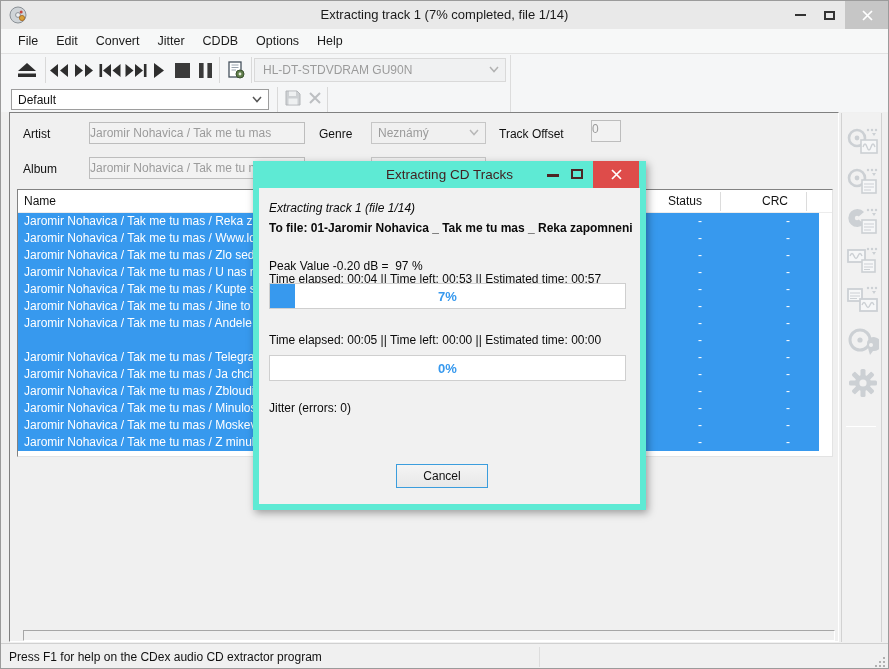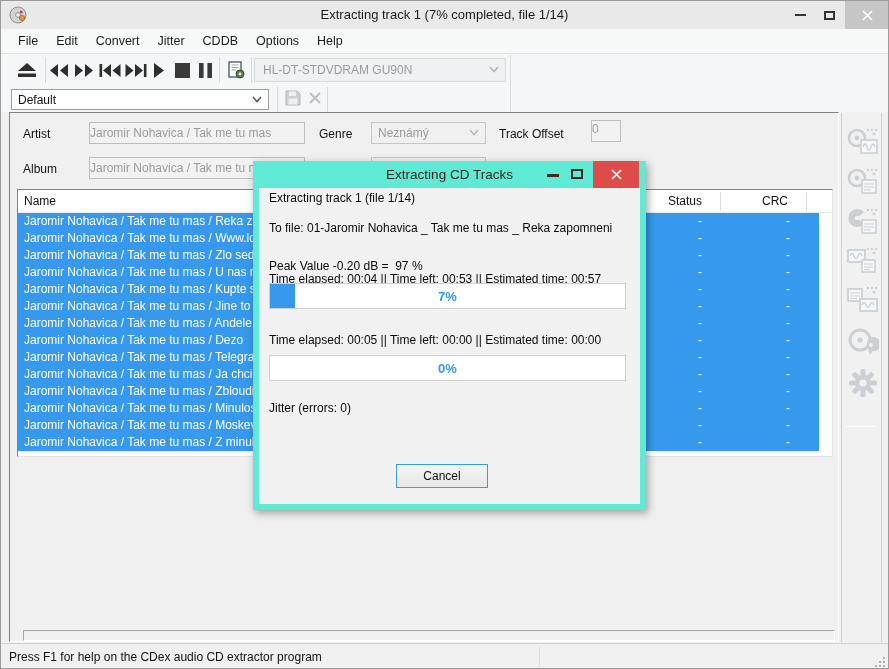--- a/index.html
+++ b/index.html
@@ -255,21 +255,20 @@
             <span class="tname">Jaromir Nohavica / Tak me tu mas / Jine to neb</span>
             <span class="tstatus">-</span>
             <span class="tcrc">-</span>
           </div>
           <div class="trow">
             <span class="tname">Jaromir Nohavica / Tak me tu mas / Andele moj</span>
             <span class="tstatus">-</span>
             <span class="tcrc">-</span>
           </div>
           <div class="trow">
-            <span class="tname">Jaromir Nohavica / Tak me tu mas / Dezo</span>
             <span class="tstatus">-</span>
             <span class="tcrc">-</span>
           </div>
           <div class="trow">
             <span class="tname">Jaromir Nohavica / Tak me tu mas / Telegram</span>
             <span class="tstatus">-</span>
             <span class="tcrc">-</span>
           </div>
           <div class="trow">
             <span class="tname">Jaromir Nohavica / Tak me tu mas / Ja chci poe</span>
@@ -402,22 +401,22 @@
   <div class="dialog">
     <div class="dlg-title">Extracting CD Tracks</div>
     <div class="dlg-min"></div>
     <div class="dlg-max"></div>
     <div class="dlg-close">
       <svg width="11" height="11" viewBox="0 0 11 11">
           <path d="M1 1 L10 10 M10 1 L1 10" stroke="#ffffff" stroke-width="1.7"></path>
         </svg>
     </div>
     <div class="dlg-content">
-      <div class="dline" style="top:3px;">Extracting track 1 (file 1/14)</div>
-      <div class="dline" style="top:33px;">To file: 01-Jaromir Nohavica _ Tak me tu mas _ Reka zapomneni</div>
+      <div class="dline" style="top:13px;font-style:italic;">Extracting track 1 (file 1/14)</div>
+      <div class="dline" style="top:33px;font-weight:bold;">To file: 01-Jaromir Nohavica _ Tak me tu mas _ Reka zapomneni</div>
       <div class="dline" style="top:52px;margin-top:32px;">Time elapsed: 00:04 || Time left: 00:53 || Estimated time: 00:57</div>
       <div class="dline" style="top:71px;">Peak Value -0.20 dB =  97 %</div>
 
       <div class="pbar" style="top:95px;">
         <div class="pfill" style="width: 7%;"></div>
         <div class="plabel">7%</div>
       </div>
 
       <div class="dline" style="top:145px;">Time elapsed: 00:05 || Time left: 00:00 || Estimated time: 00:00</div>
 

